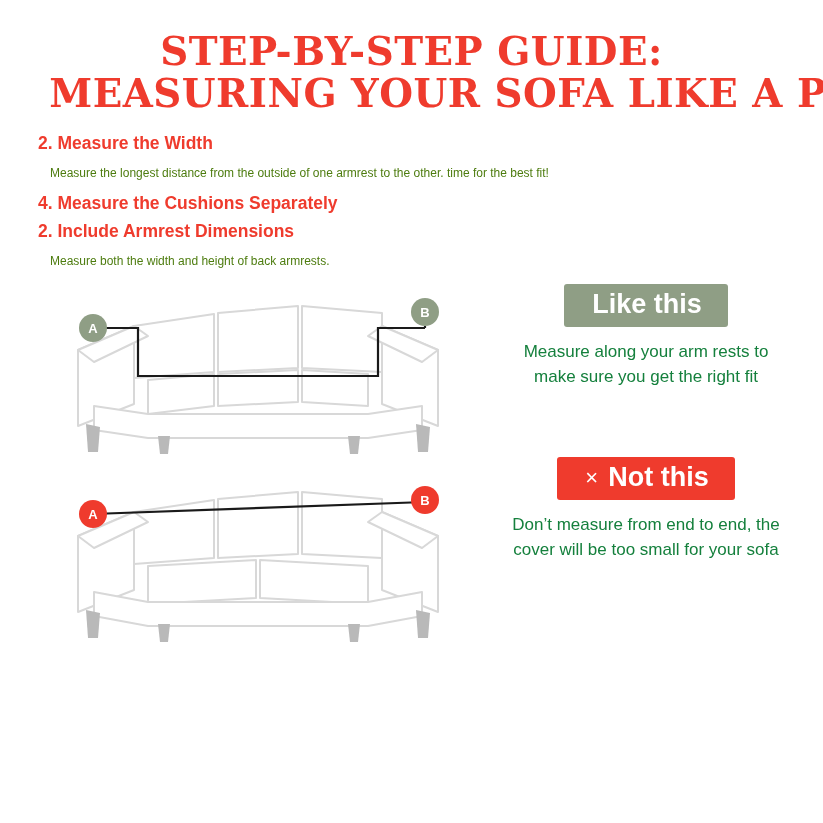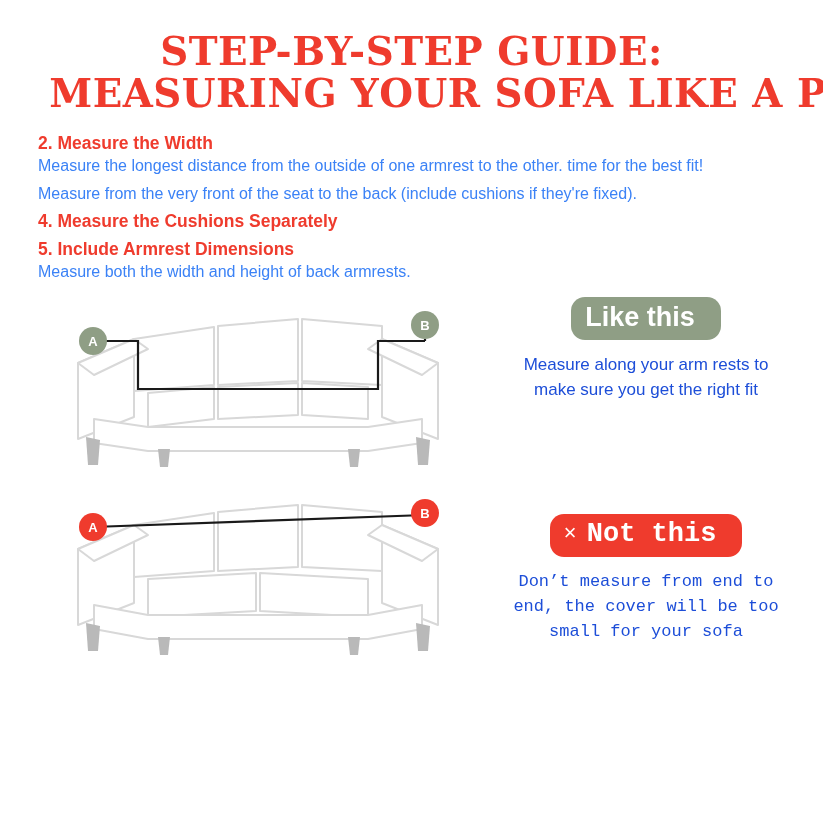--- a/index.html
+++ b/index.html
@@ -50,24 +50,24 @@
     margin-bottom: 7px;
   }
   .step-head {
     color: #ef3b2d;
     font-size: 17.5px;
     font-weight: bold;
     margin: 0 0 2px 0;
     line-height: 1.2;
   }
   .step-body {
-    color: #3b82f6;
-    font-size: 16px;
+    color: #4d7c0f;
+    font-size: 12px;
     line-height: 1.3;
-    margin: 0;
+    margin: 12px;
   }
 
   
   .figures {
     position: relative;
     margin-top: 14px;
     height: 370px;
   }
   .sofa-wrap {
     position: absolute;
@@ -81,42 +81,41 @@
     right: 4px;
     top: 0;
     width: 270px;
     text-align: center;
   }
   .banner {
     display: inline-block;
     color: #ffffff;
     font-size: 27px;
     font-weight: bold;
-    padding: 7px 26px 9px 14px;
+    padding: 7px 26px 9px 28px;
     line-height: 1;
-    border-radius: 14px;
+    border-radius: 3px;
     white-space: nowrap;
   }
   .banner-like { background: #8f9e85; }
   .banner-not { background: #ef3b2d; }
   .banner-x {
     font-size: 22px;
     font-weight: normal;
     margin-right: 10px;
     vertical-align: 1px;
   }
   .callout-text {
-    color: #1d4ed8;
+    color: #15803d;
     font-size: 17px;
     line-height: 1.45;
     margin-top: 13px;
   }
   .callout-block-2 {
-    margin-top: 112px;
-    font-family: Liberation Mono, monospace;
+    margin-top: 68px;
   }
 
   
   .marker-label {
     font-size: 13px;
     font-weight: bold;
     fill: #ffffff;
     font-family: "Liberation Sans", sans-serif;
   }
 </style>
@@ -131,32 +130,31 @@
   </div>
 
   <div class="steps">
 
     <div class="step">
       <p class="step-head">2. Measure the Width</p>
       <p class="step-body">Measure the longest distance from the outside of one armrest to the other. time for the best fit!</p>
     </div>
 
     <div class="step">
-      <p class="step-body">Measure from the very front of the seat to the back (include cushions if they're fixed).</p>
     </div>
 
     <div class="step">
     </div>
 
     <div class="step">
       <p class="step-head">4. Measure the Cushions Separately</p>
     </div>
 
     <div class="step">
-      <p class="step-head">5. Include Armrest Dimensions</p>
+      <p class="step-head">2. Include Armrest Dimensions</p>
       <p class="step-body">Measure both the width and height of back armrests.</p>
     </div>
 
   </div>
 
   <div class="figures">
 
     <div class="sofa-wrap sofa-top">
       <svg width="440" height="180" viewBox="0 0 440 180">
         <g fill="#ffffff" stroke="#d8d8d8" stroke-width="2" stroke-linejoin="round">

